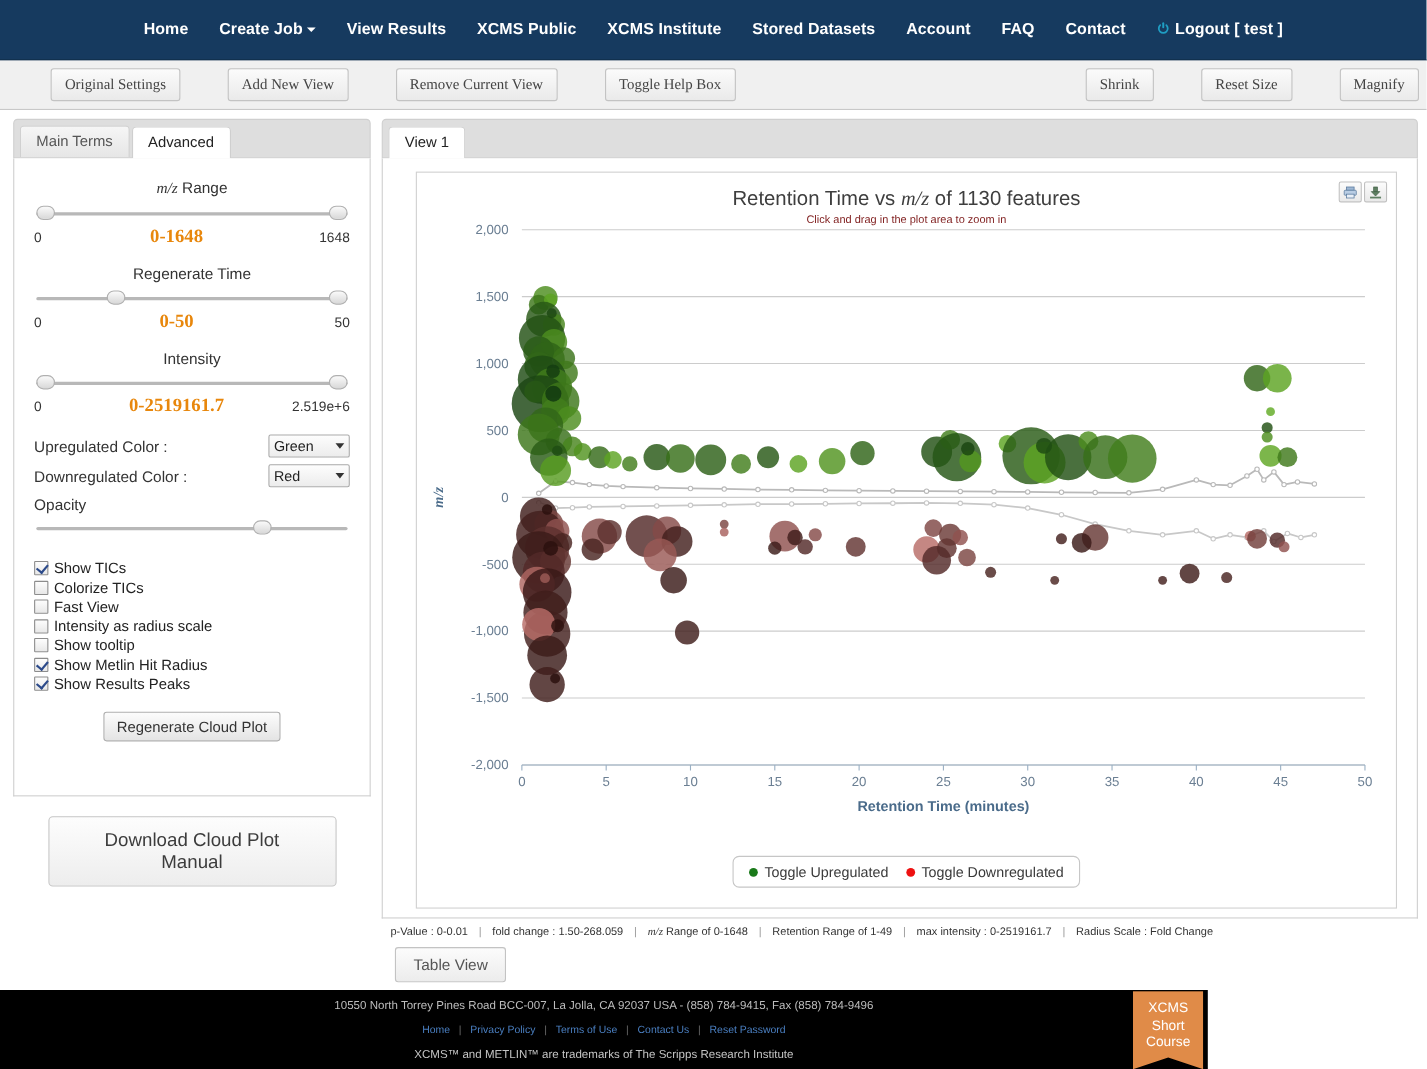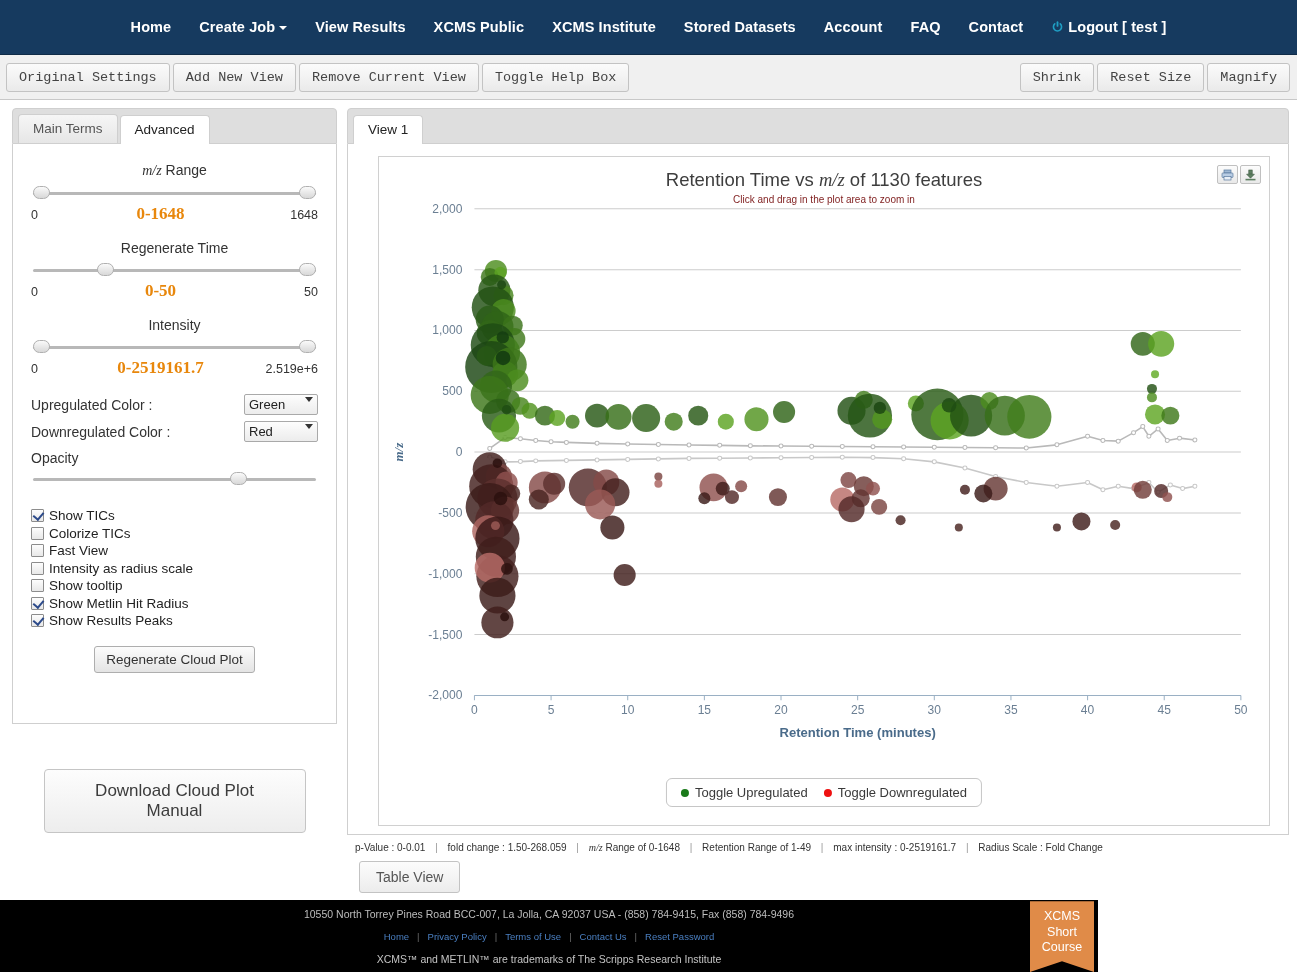--- a/index.html
+++ b/index.html
@@ -59,21 +59,22 @@
   .tb-btn {
     background: linear-gradient(to bottom, #fbfbfb 0%, #eaeaea 100%);
     border: 1px solid #c3c3c3;
     border-radius: 3px;
     font-size: 13.5px;
     color: #444;
     padding: 6px 12px;
     margin-right: 3px;
     cursor: pointer;
     white-space: nowrap;
-    font-family: Liberation Mono, monospace;
+    font-family: Liberation Serif, serif;
+    margin-left: 40px;
   }
   #toolbar-right { position: absolute; right: 4px; display: flex; }
 
   
   #content {
     display: flex;
     height: 848px;
     background: #fff;
     align-items: flex-start;
   }
@@ -171,20 +172,21 @@
   .select-row .sl-label { flex: 1; white-space: nowrap; }
   .fake-select {
     width: 74px;
     border: 1px solid #a9a9a9;
     background: linear-gradient(to bottom,#fdfdfd,#ececec);
     border-radius: 2px;
     font-size: 13px;
     color: #222;
     padding: 2px 4px;
     display: flex;
+    align-items: center;
     justify-content: space-between;
     cursor: pointer;
     height: 21px;
   }
   .sel-caret {
     width: 0; height: 0;
     border-left: 4px solid transparent;
     border-right: 4px solid transparent;
     border-top: 5px solid #333;
   }
@@ -234,21 +236,20 @@
   #manual-btn {
     background: linear-gradient(to bottom,#fdfdfd,#ededed);
     border: 1px solid #c5c5c5;
     border-radius: 4px;
     font-size: 17px;
     color: #3c3c3c;
     padding: 11px 24px;
     cursor: pointer;
     width: 262px;
     font-family: "Liberation Sans", sans-serif;
-    margin-top: 27px;
   }
 
   
   #right-panel {
     flex: 1;
     padding: 8px 8px 0 4px;
     min-width: 0;
   }
   #view-tabs {
     background: #dedede;

